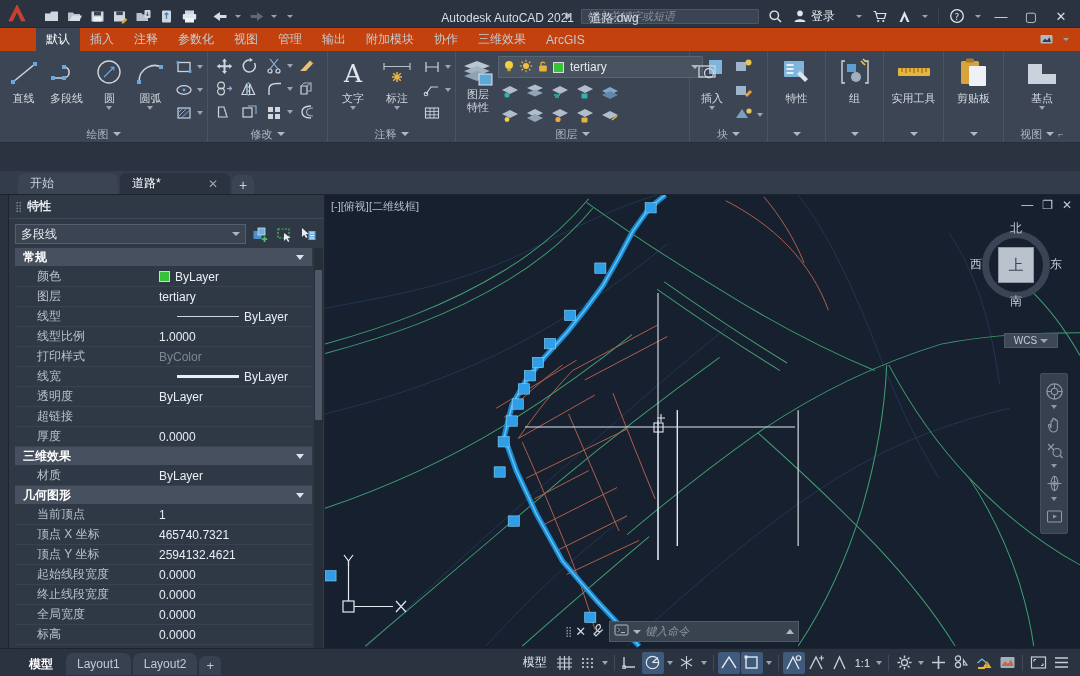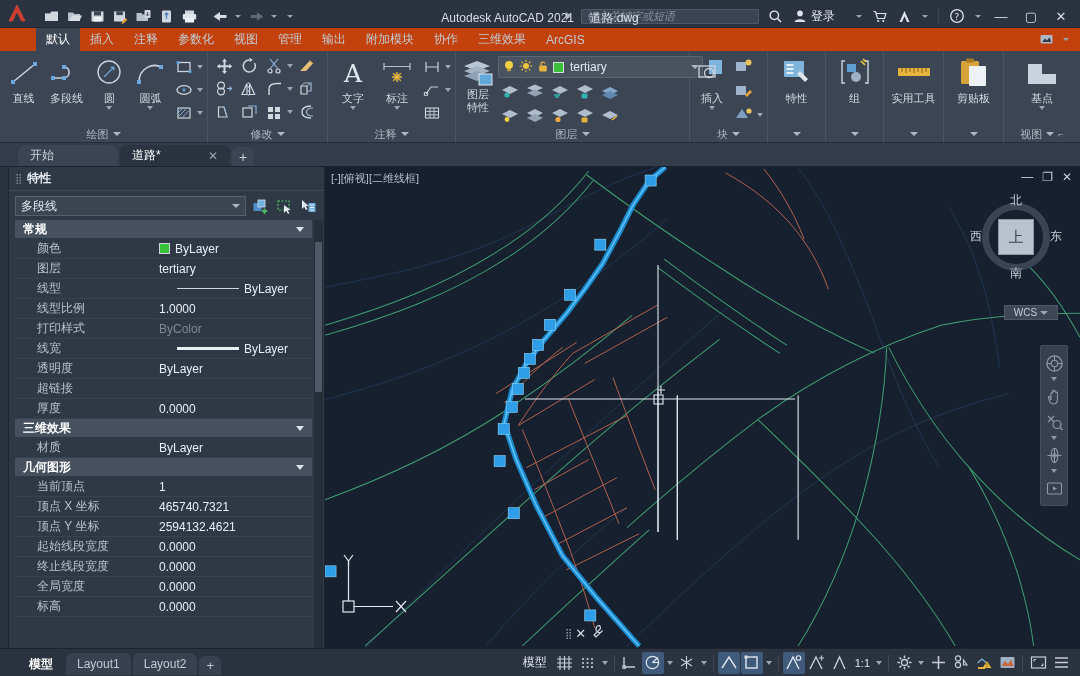--- a/index.html
+++ b/index.html
@@ -119,21 +119,21 @@
     background: #49525f; border: 1px solid #5a comp;
   }
   .layer-combo {
     background: #49525f; border: 1px solid #5a6písm;
   }
   .layer-combo { background:#49525f; border:1px solid #5a6472; border-radius:1px; padding:0 3px; gap:3px; cursor:pointer;}
   .layer-name { font-size: 12px; color: #e3e8ef; flex: 1; margin-left: 3px; }
   .swatch-green { width: 11px; height: 11px; background: #39c13a; border: 1px solid #d6dbe2; }
 
   
-  .main { flex: 1; display: flex; position: relative; background: #1d4ed8; min-height: 0; }
+  .main { flex: 1; display: flex; position: relative; background: #1d4ed8; min-height: 0; margin-top: 28px; }
 
   
   .filetabs {
     height: 24px; flex: 0 0 24px; background: #333c4a; display: flex; align-items: flex-end;
     padding-left: 18px; border-bottom: 1px solid #1d2430;
   }
   .ftab {
     height: 21px; display: flex; align-items: center; gap: 8px; padding: 0 12px;
     font-size: 12px; color: #c9d0da; background: #3b out;
   }
@@ -1226,20 +1226,31 @@
         </div>
 
         <div class="cmdline">
           <span class="cmd-grip">⣿</span>
           <span class="cmd-x">✕</span>
           <span>
             <svg width="15" height="15" viewBox="0 0 15 15">
                 <path d="M9.5 1.5 A3.5 3.5 0 1 0 12.6 6.6 L6 13 L4 11 L10.4 4.6 A3.5 3.5 0 0 0 9.5 1.5 Z" fill="none" stroke="#cfd6de" stroke-width="1.2"></path>
               </svg>
           </span>
+          <div class="cmd-input">
+            <span>
+              <svg width="15" height="12" viewBox="0 0 15 12">
+                  <rect x="1" y="1" width="13" height="10" rx="1" fill="none" stroke="#aeb7c3" stroke-width="1"></rect>
+                  <path d="M3.5 4 L5.5 6 L3.5 8 M7 8.5 L11 8.5" stroke="#aeb7c3" stroke-width="1"></path>
+                </svg>
+            </span>
+            <span class="caret-dn"></span>
+            <span class="cmd-ph">键入命令</span>
+            <span class="cmd-up"></span>
+          </div>
         </div>
       </div>
     </div>
   </div>
 
   <div class="statusbar">
     <div class="lay-tabs">
       <div class="lay-tab active">模型</div>
       <div class="lay-tab">Layout1</div>
       <div class="lay-tab">Layout2</div>

